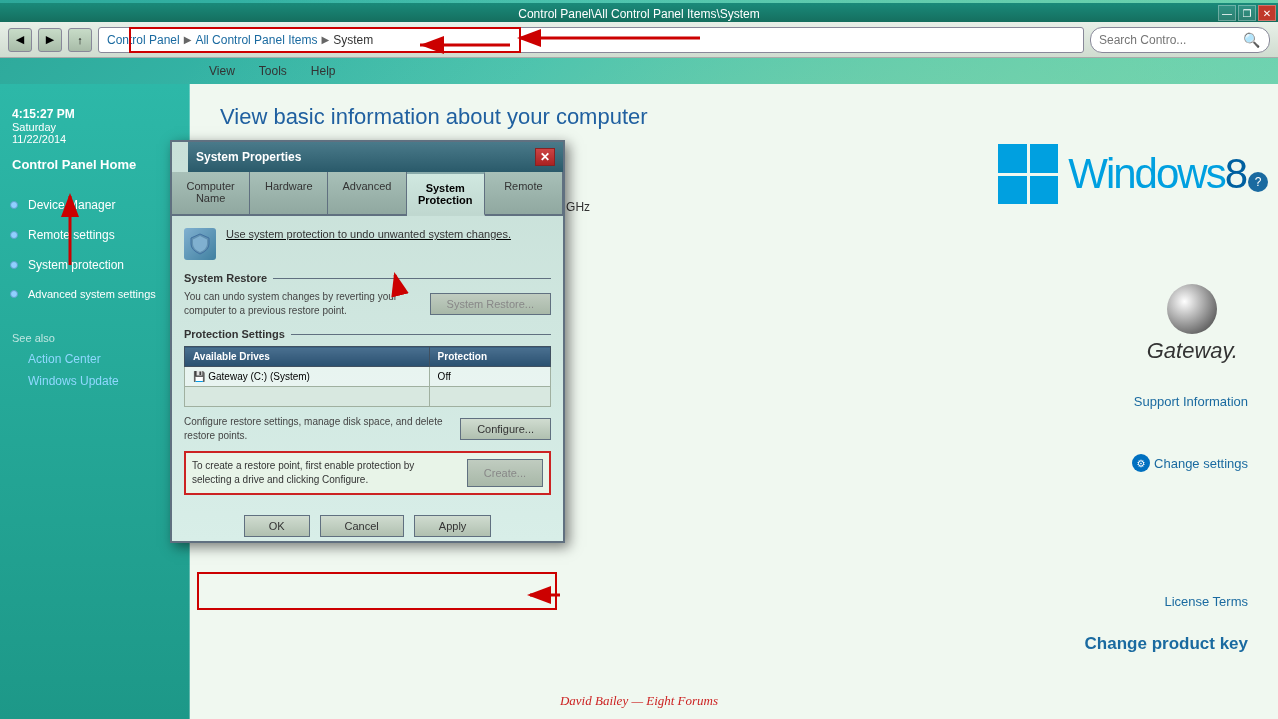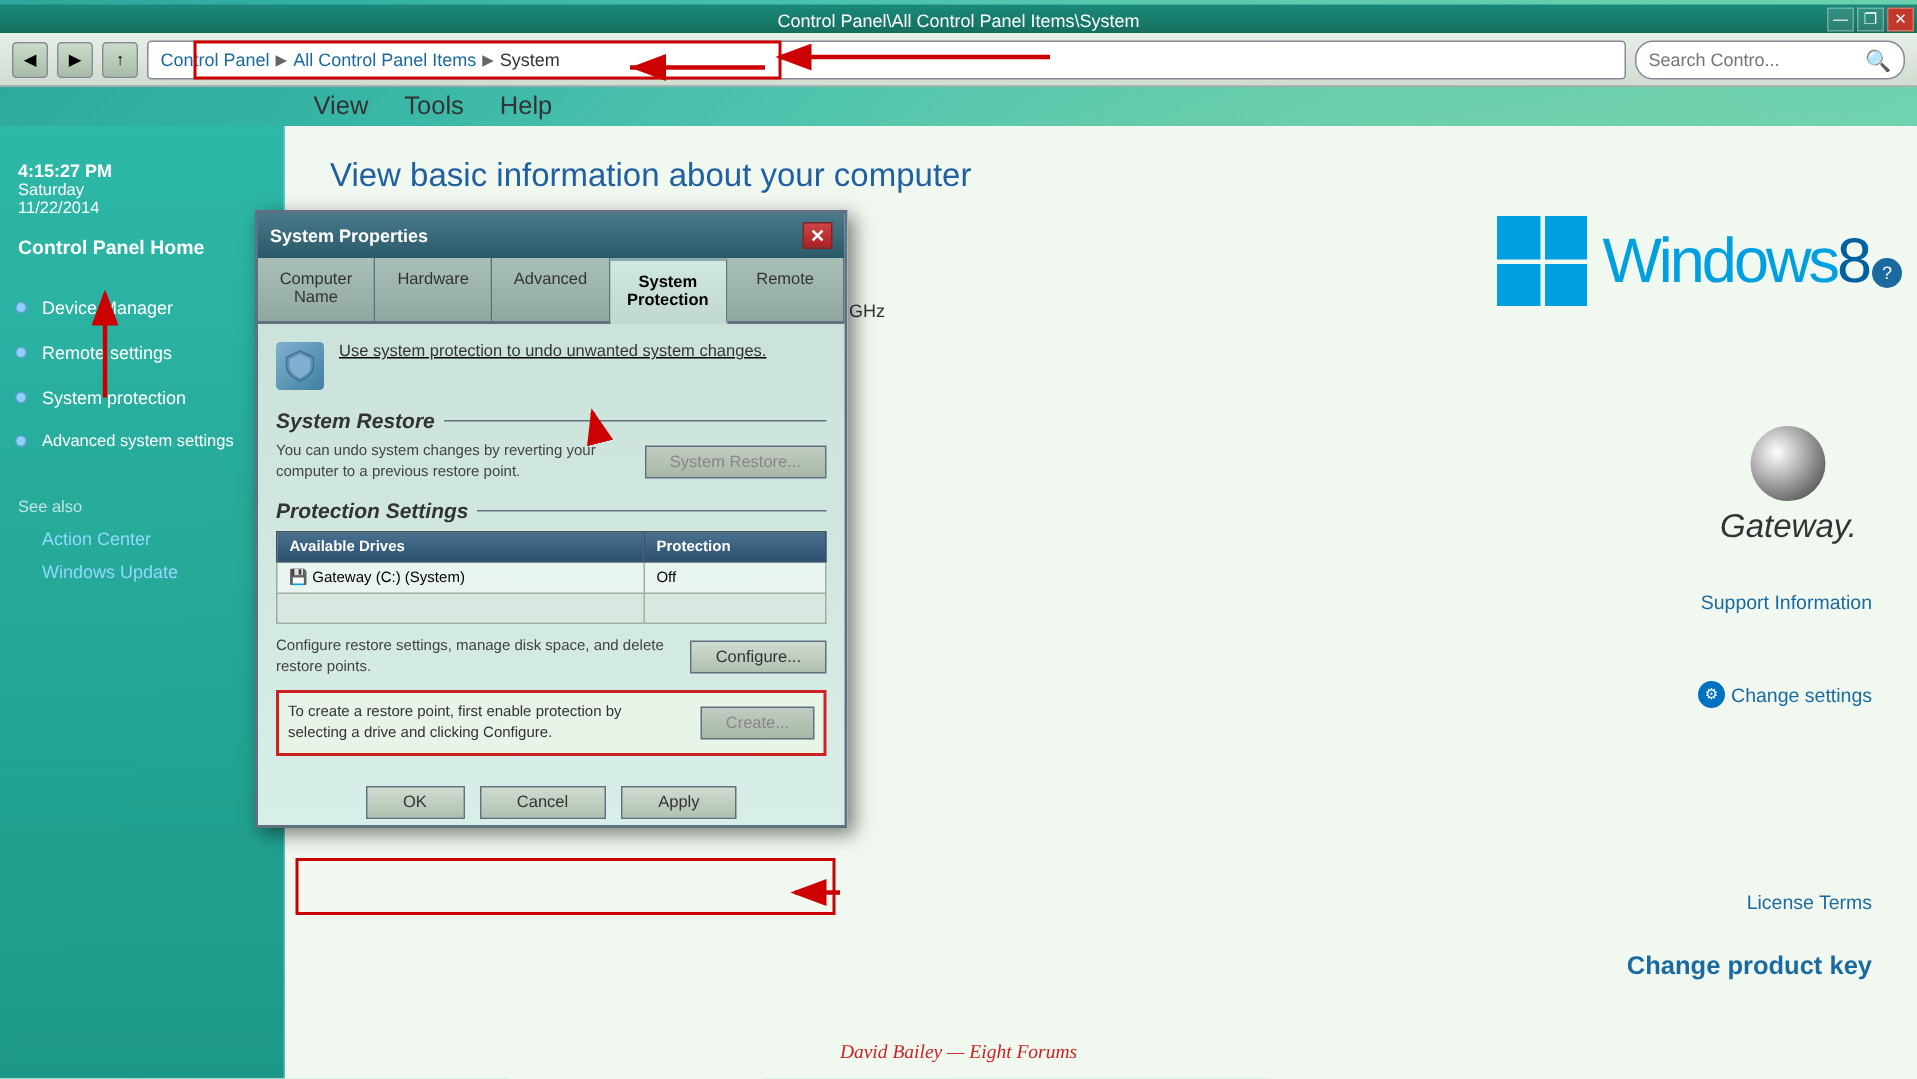--- a/index.html
+++ b/index.html
@@ -55,21 +55,21 @@
       border-radius: 12px; display: flex; align-items: center; padding: 0 8px;
       font-size: 12px; color: #666;
     }
 
     
     .menu-bar {
       position: absolute; top: 58px; left: 190px; width: 800px; height: 26px;
       display: flex; align-items: center; gap: 2px; padding: 0 8px;
     }
     .menu-item {
-      padding: 3px 10px; font-size: 17px; color: #333; cursor: pointer;
+      padding: 3px 10px; font-size: 12px; color: #333; cursor: pointer;
       border: 1px solid transparent;
     }
 
     
     .main-window {
       position: absolute; top: 84px; left: 0; width: 1278px; height: 635px;
       display: flex;
     }
 
     
@@ -138,21 +138,21 @@
     .dialog {
       position: absolute; top: 140px; left: 170px; width: 395px;
       background: linear-gradient(to bottom, #c8e0d8, #d8eee8);
       border: 2px solid #607080;
       box-shadow: 4px 4px 12px rgba(0,0,0,0.5);
       pointer-events: all;
     }
     .dialog-title-bar {
       height: 30px; background: linear-gradient(to bottom, #4a7a8a, #2a5a6a);
       display: flex; align-items: center; justify-content: space-between;
-      padding: 0 8px; color: white; font-size: 12px; font-weight: bold;
+      padding: 0 8px; color: white; font-size: 12px; font-weight: bold; margin-left: 16px;
     }
     .dialog-close-btn {
       width: 20px; height: 18px; background: linear-gradient(to bottom, #cc4444, #aa2222);
       border: 1px solid #882222; display: flex; align-items: center; justify-content: center;
       color: white; font-size: 12px; cursor: pointer;
     }
     .dialog-tabs {
       display: flex; border-bottom: 2px solid #607080;
     }
     .dialog-tab {
@@ -174,22 +174,22 @@
       width: 32px; height: 32px; flex-shrink: 0;
       background: linear-gradient(135deg, #80b0d0, #4080a0);
       border-radius: 3px; display: flex; align-items: center; justify-content: center;
     }
     .dialog-info-text { font-size: 11px; color: #333; }
 
     .dialog-section {
       margin-bottom: 8px;
     }
     .dialog-section-title {
-      font-size: 14px; font-weight: bold; color: #333; margin-bottom: 6px;
-      display: flex; align-items: center; gap: 6px; font-style: italic;
+      font-size: 11px; font-weight: bold; color: #333; margin-bottom: 6px;
+      display: flex; align-items: center; gap: 6px;
     }
     .dialog-section-title::after {
       content: ''; flex: 1; height: 1px; background: #607080;
     }
     .dialog-section-desc { font-size: 10px; color: #444; margin-bottom: 6px; line-height: 1.4; }
 
     .dialog-btn {
       display: inline-block; padding: 4px 16px; font-size: 11px;
       background: linear-gradient(to bottom, #d0dcd0, #b0c0b0);
       border: 1px solid #607080; cursor: pointer; color: #333;
@@ -204,21 +204,21 @@
       color: white; font-size: 10px; padding: 4px 8px; text-align: left; border: 1px solid #405060;
     }
     .protection-table td {
       font-size: 10px; padding: 4px 8px; border: 1px solid #a0b0a0;
       background: rgba(255,255,255,0.5);
     }
 
     .extra-drive-row td { background: #d8e8e0; }
     .restore-box {
       background: #e8f4e8; border: 2px solid #cc2222; padding: 6px;
-      display: flex; justify-content: space-between; align-items: center; gap: 44px;
+      display: flex; justify-content: space-between;  gap: 44px;
     }
     .restore-text { font-size: 10px; color: #333; flex: 1; line-height: 1.4; }
 
     .dialog-bottom-buttons {
       display: flex; justify-content: center; gap: 10px; padding: 8px 0 4px;
     }
     .bottom-btn {
       padding: 4px 24px; font-size: 11px;
       background: linear-gradient(to bottom, #d0dcd0, #b0c0b0);
       border: 1px solid #607080; cursor: pointer; color: #333; min-width: 60px;

